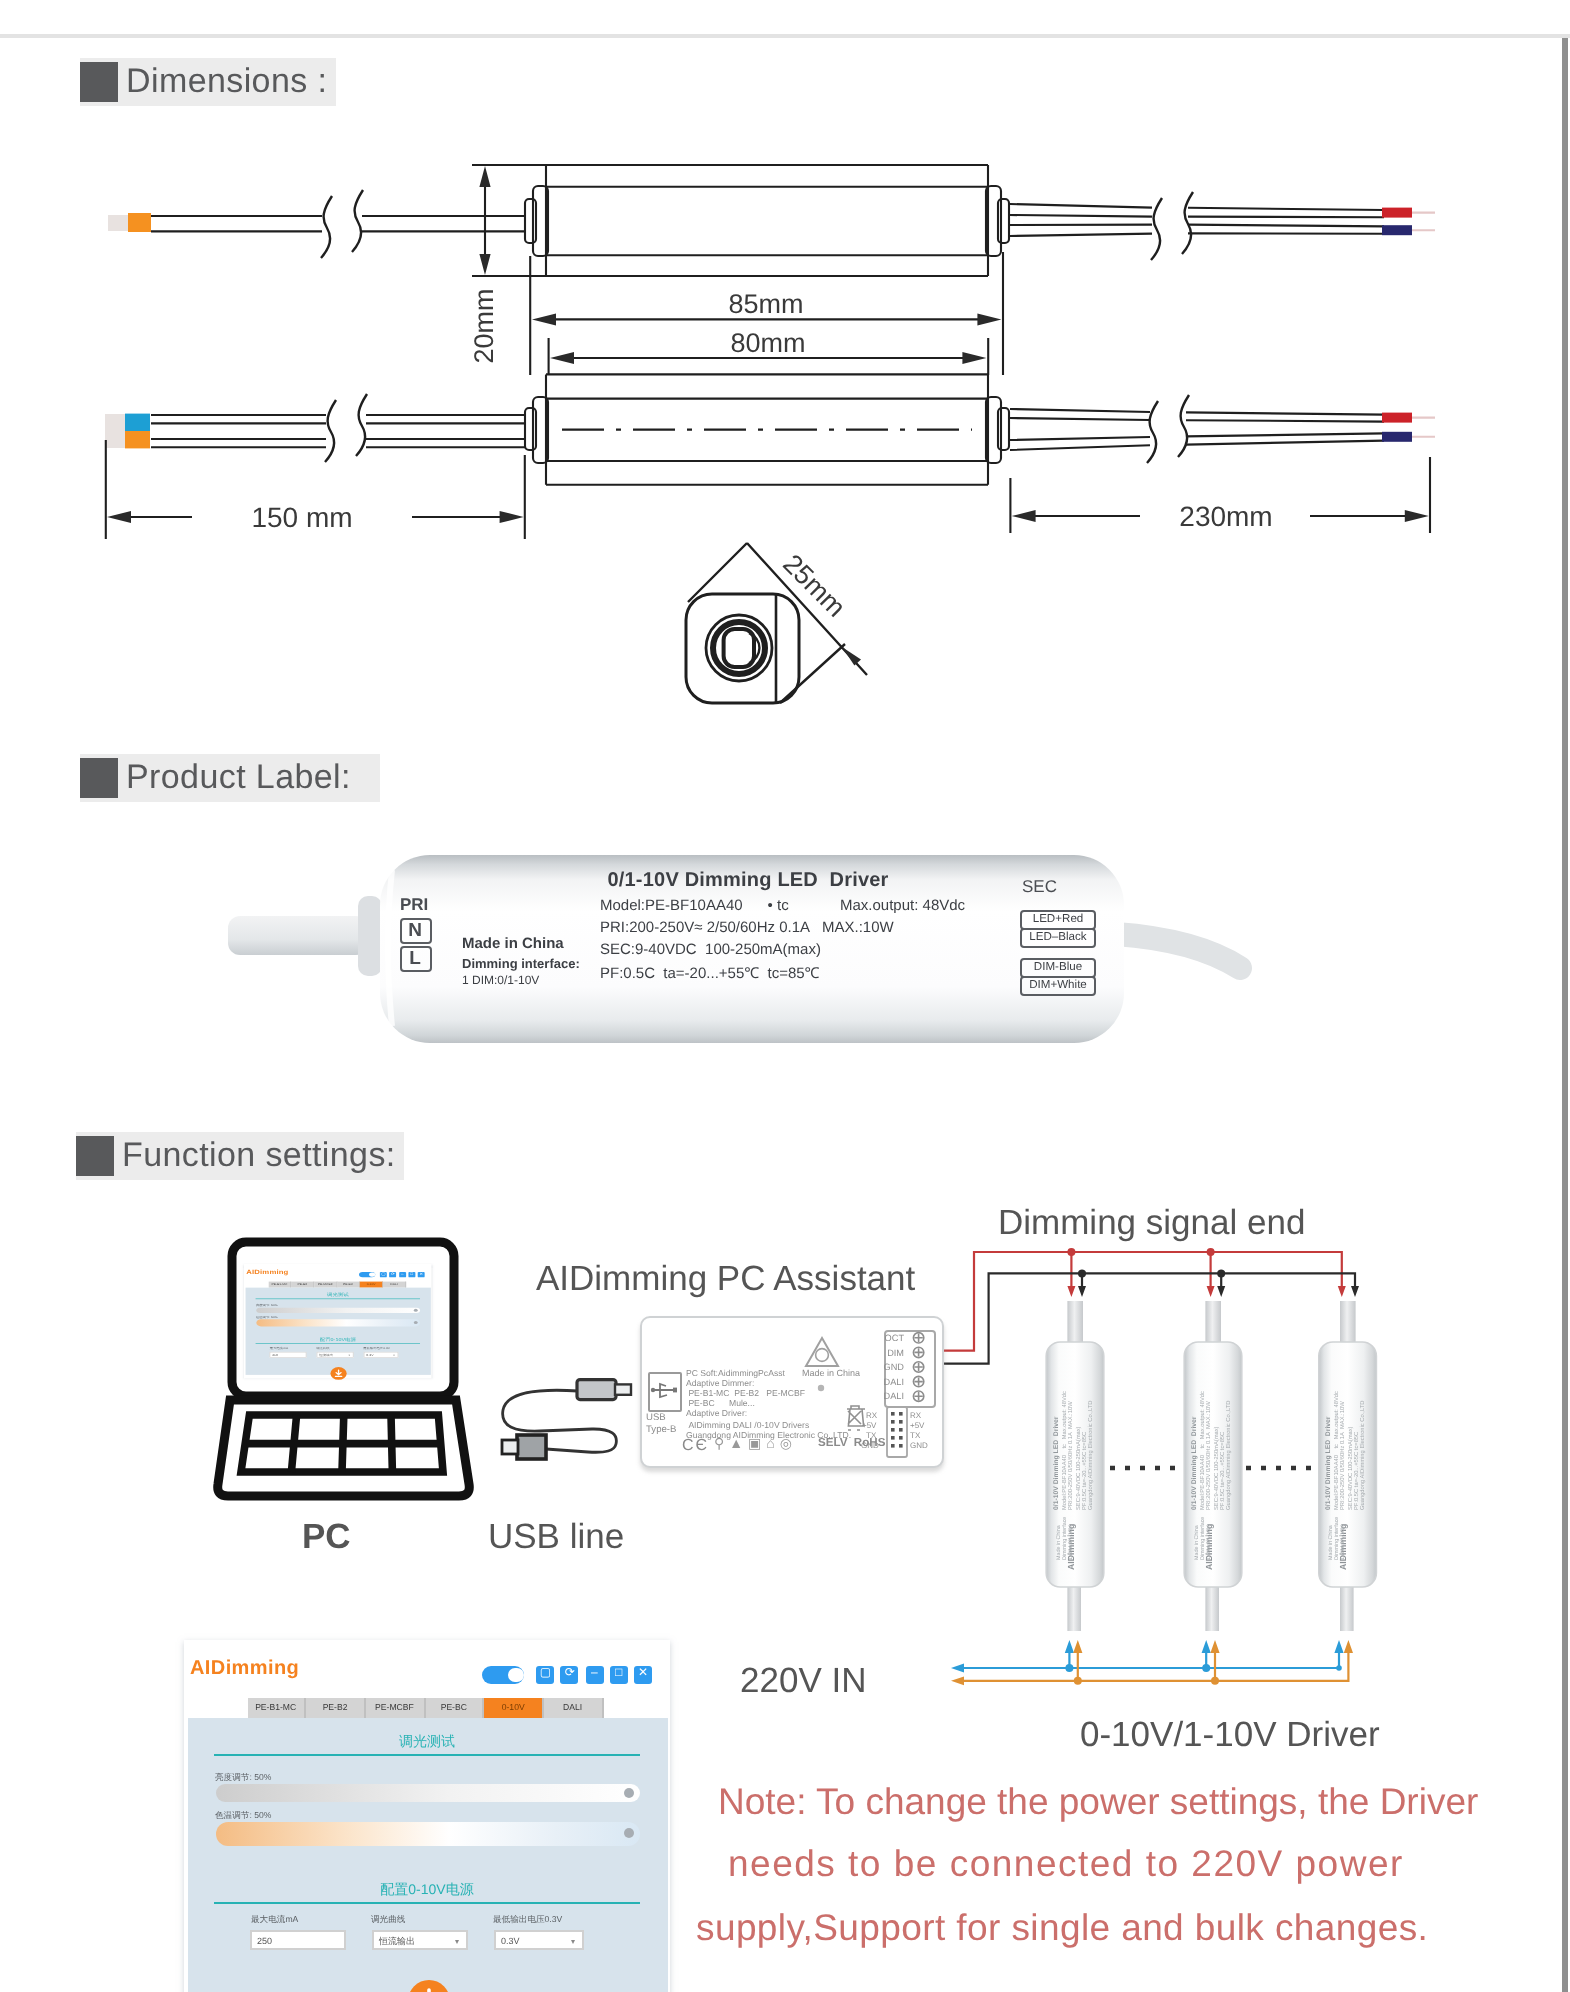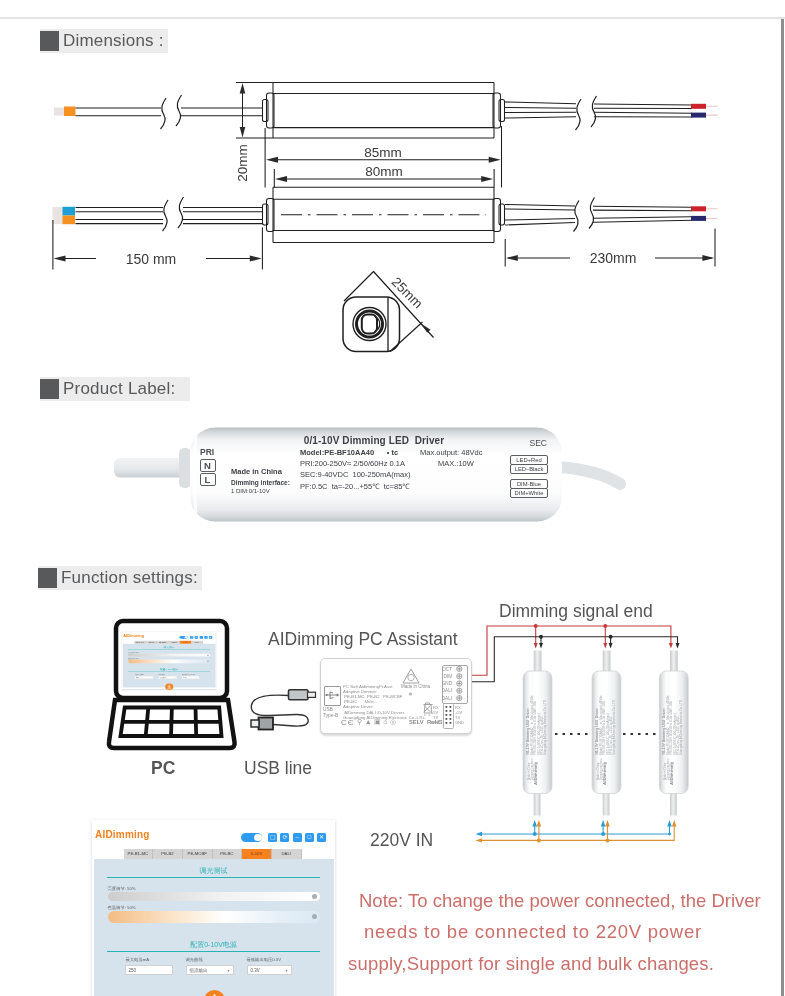--- a/index.html
+++ b/index.html
@@ -160,33 +160,33 @@
           <stop offset="1" stop-color="#c9ced2"></stop>
         </linearGradient>
       </defs>
       <rect x="114" y="441" width="70" height="19.5" rx="6" fill="url(#wireg)"></rect>
       <rect x="179" y="431" width="12" height="40" rx="5" fill="#dcdfe2"></rect>
       <path d="M558,450 C 586,452 606,458 620,467" stroke="#e0e3e5" stroke-width="12" stroke-linecap="round" fill="none"></path>
       <rect x="190" y="410.5" width="372" height="94" rx="25" fill="url(#bodyg)"></rect>
       <path d="M196,418 q-4,37 0,78" stroke="#ffffff" stroke-width="3" fill="none" opacity="0.8"></path>
     </svg>
     <div style="position:absolute;left:254px;top:418px;width:240px;text-align:center;font-size:10px;font-weight:bold;color:#3c3f44;letter-spacing:0.1px;">0/1-10V Dimming LED&nbsp; Driver</div>
-    <div style="position:absolute;left:511px;top:421px;width:36px;text-align:right;font-size:8.5px;color:#4a4d52;">SEC</div>
+    <div style="position:absolute;left:511px;top:421px;width:36px;text-align:left;font-size:8.5px;color:#4a4d52;">SEC</div>
     <div style="position:absolute;left:200px;top:430px;font-size:8.5px;font-weight:bold;color:#4a4d52;">PRI</div>
     <div style="position:absolute;left:199.5px;top:441.5px;width:14px;height:11px;border:1px solid #5a5d62;border-radius:2px;font-size:9.5px;font-weight:bold;color:#4a4d52;text-align:center;line-height:11px;">N</div>
     <div style="position:absolute;left:199.5px;top:455.5px;width:14px;height:11px;border:1px solid #5a5d62;border-radius:2px;font-size:9.5px;font-weight:bold;color:#4a4d52;text-align:center;line-height:11px;">L</div>
     <div style="position:absolute;left:231px;top:450px;font-size:7.5px;font-weight:bold;color:#3c3f44;">Made in China</div>
     <div style="position:absolute;left:231px;top:462px;font-size:6.5px;font-weight:bold;color:#3c3f44;">Dimming interface:</div>
     <div style="position:absolute;left:231px;top:471px;font-size:6px;color:#3c3f44;">1 DIM:0/1-10V</div>
-    <div style="position:absolute;left:300px;top:430.5px;font-size:7.5px;font-weight:bold;color:#3c3f44;">Model:PE-BF10AA40&nbsp;&nbsp;&nbsp;&nbsp;&nbsp;&nbsp;• tc</div>
+    <div style="position:absolute;left:300px;top:430.5px;font-size:7.5px;font-weight:normal;color:#3c3f44;">Model:PE-BF10AA40&nbsp;&nbsp;&nbsp;&nbsp;&nbsp;&nbsp;• tc</div>
     <div style="position:absolute;left:300px;top:441.5px;font-size:7.5px;color:#3c3f44;">PRI:200-250V≈ 2/50/60Hz 0.1A</div>
     <div style="position:absolute;left:300px;top:452.5px;font-size:7.5px;color:#3c3f44;">SEC:9-40VDC&nbsp; 100-250mA(max)</div>
     <div style="position:absolute;left:300px;top:463.5px;font-size:7.5px;color:#3c3f44;">PF:0.5C&nbsp; ta=-20...+55℃&nbsp; tc=85℃</div>
     <div style="position:absolute;left:420px;top:430.5px;font-size:7.5px;color:#3c3f44;">Max.output: 48Vdc</div>
-    <div style="position:absolute;left:438px;top:441.5px;font-size:7.5px;color:#3c3f44;">MAX.:10W</div>
+    <div style="position:absolute;left:411px;top:441.5px;font-size:7.5px;color:#3c3f44;">MAX.:10W</div>
     <div style="position:absolute;left:510px;top:437.5px;width:36px;height:8px;border:1px solid #5a5d62;border-radius:2px;font-size:5.8px;color:#3c3f44;text-align:center;line-height:8px;">LED+Red</div>
     <div style="position:absolute;left:510px;top:447px;width:36px;height:8px;border:1px solid #5a5d62;border-radius:2px;font-size:5.8px;color:#3c3f44;text-align:center;line-height:8px;">LED–Black</div>
     <div style="position:absolute;left:510px;top:461.5px;width:36px;height:8px;border:1px solid #5a5d62;border-radius:2px;font-size:5.8px;color:#3c3f44;text-align:center;line-height:8px;">DIM-Blue</div>
     <div style="position:absolute;left:510px;top:471px;width:36px;height:8px;border:1px solid #5a5d62;border-radius:2px;font-size:5.8px;color:#3c3f44;text-align:center;line-height:8px;">DIM+White</div>
   </div>
 
   <div id="funcdiag" style="position:absolute;left:4px;top:0;width:785px;height:996px;">
 
     <svg width="785" height="996" viewBox="0 0 785 996">
       <defs>
@@ -468,19 +468,20 @@
           </div>
       </div>
     </div>
   </div>
 
   <div class="lbl" style="left:499px;top:584px;">Dimming signal end</div>
   <div class="lbl" style="left:268px;top:612px;">AIDimming PC Assistant</div>
   <div class="lbl" style="left:151px;top:740.5px;font-weight:bold;">PC</div>
   <div class="lbl" style="left:244px;top:740.5px;">USB line</div>
   <div class="lbl" style="left:370px;top:813px;">220V IN</div>
-  <div class="note" style="left:359px;top:873px;">Note: To change the power connected, the Driver</div>
+  <div class="lbl" style="left:540px;top:840px;">0-10V/1-10V Driver</div>
+  <div class="note" style="left:359px;top:873px;">Note: To change the power settings, the Driver</div>
   <div class="note" style="left:364px;top:904px;letter-spacing:0.75px;">needs to be connected to 220V power</div>
   <div class="note" style="left:348px;top:936px;letter-spacing:0.2px;">supply,Support for single and bulk changes.</div>
 
   <div id="rightborder"></div>
   <div style="position:absolute;left:0;top:0;width:785px;height:2px;background:#e3e3e3;"></div>
 </div>
 
 </body></html>

